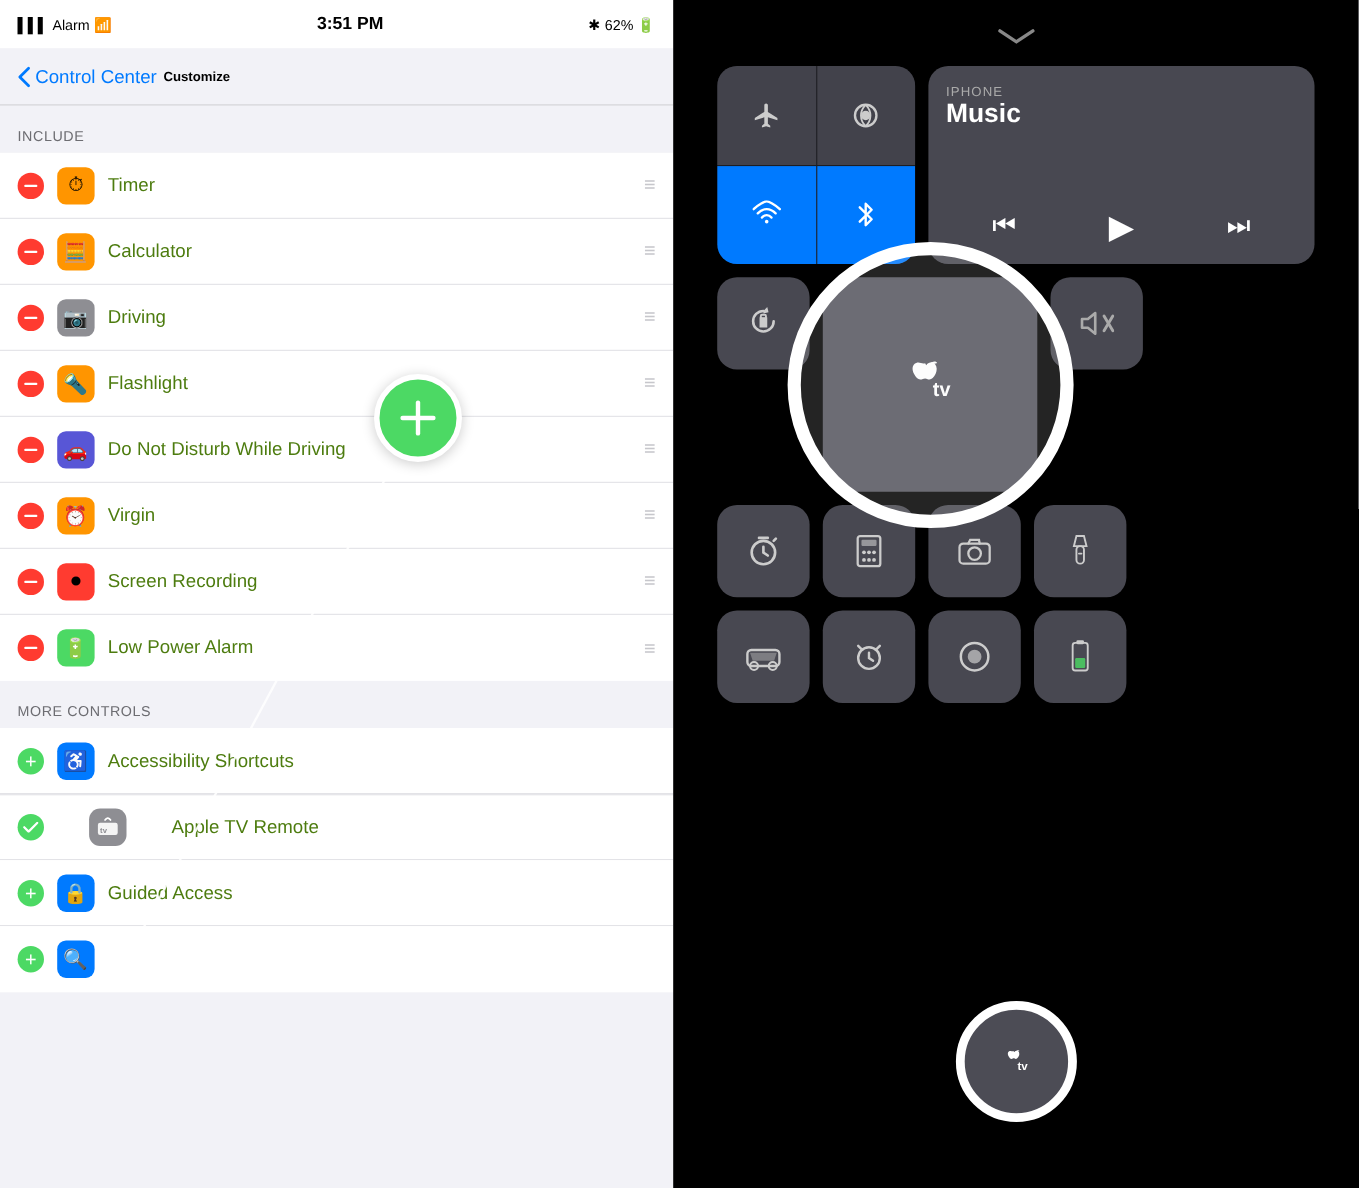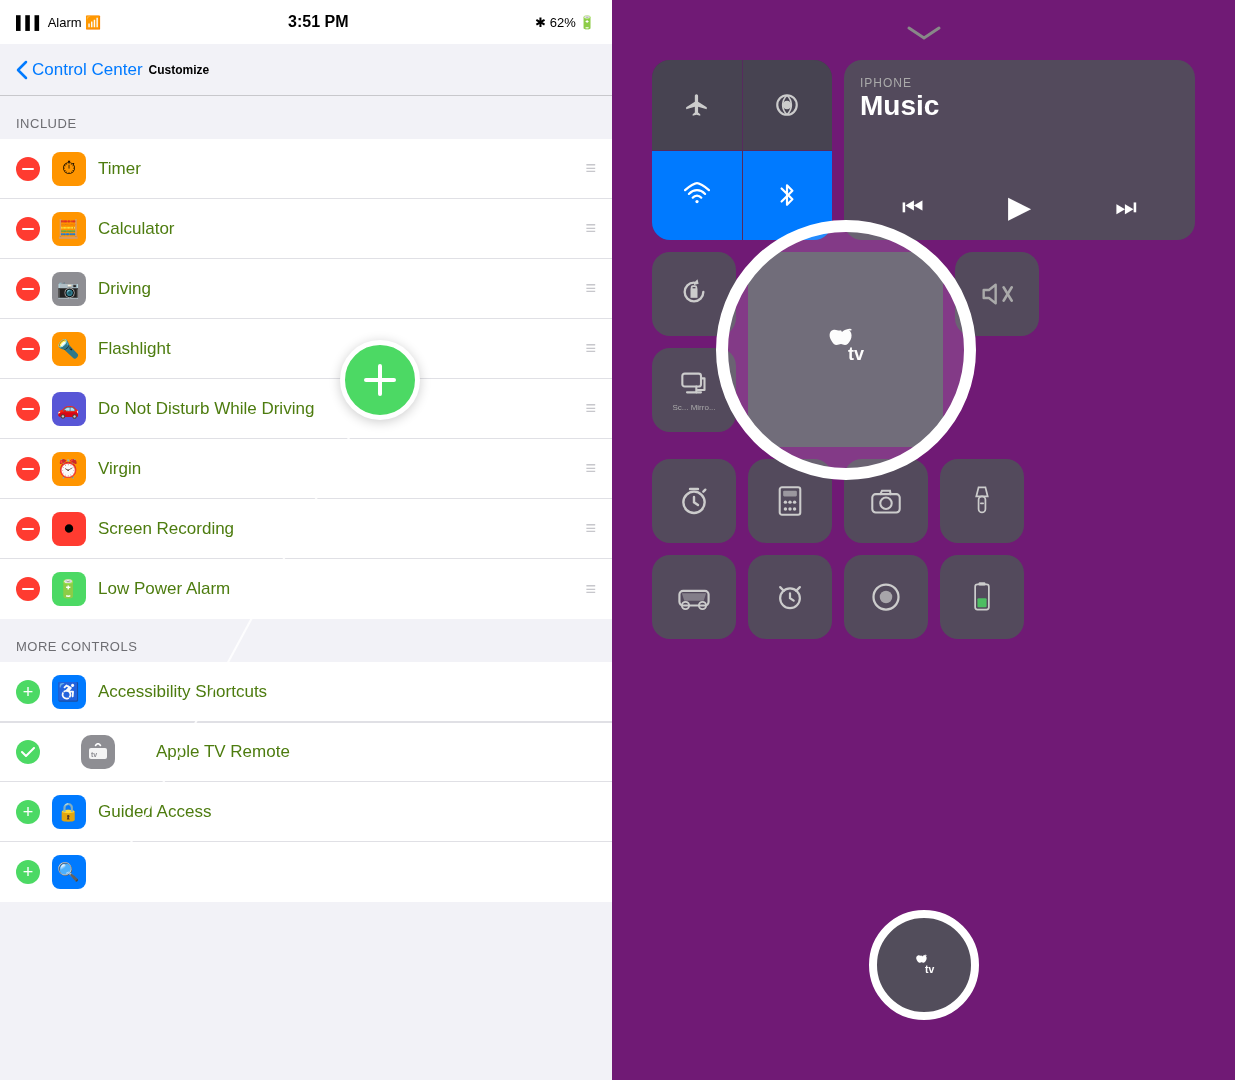--- a/index.html
+++ b/index.html
@@ -192,21 +192,21 @@
       width: 100%;
       height: 100%;
       pointer-events: none;
       z-index: 5;
     }
 
     
     .right-panel {
       width: 623px;
       height: 1080px;
-      background: #701a75;
+      background: #000000;
       position: relative;
       overflow: hidden;
     }
 
     .cc-grid {
       position: absolute;
       top: 60px;
       left: 40px;
       right: 40px;
     }
@@ -226,21 +226,21 @@
       flex-direction: column;
       padding: 16px;
     }
     .cc-music-label {
       font-size: 12px;
       color: #aaa;
       text-transform: uppercase;
       letter-spacing: 1px;
     }
     .cc-music-title {
-      font-size: 28px;
+      font-size: 24px;
       font-weight: 600;
       color: white;
       margin-bottom: 12px;
     }
     .cc-music-controls {
       display: flex;
       align-items: center;
       justify-content: space-around;
       margin-top: auto;
     }
@@ -616,29 +616,20 @@
         <div class="cc-small-btn">
           <svg width="28" height="28" viewBox="0 0 24 24" fill="#ccc">
             <path d="M20 12a8 8 0 1 1-8-8" stroke="#ccc" stroke-width="2" fill="none" stroke-linecap="round"></path>
             <path d="M12 4l3-3 1 4-4 1z" fill="#ccc"></path>
             <path d="M9 9h6v8H9z" fill="#ccc" rx="1"></path>
             <rect x="10" y="7" width="4" height="3" rx="1" fill="none" stroke="#ccc" stroke-width="1.5"></rect>
           </svg>
           <span class="cc-small-btn-label"></span>
         </div>
 
-        <div class="cc-small-btn">
-          <svg width="28" height="28" viewBox="0 0 24 24" fill="none">
-            <rect x="2" y="4" width="16" height="11" rx="2" stroke="#ccc" stroke-width="1.8" fill="none"></rect>
-            <path d="M6 20h12" stroke="#ccc" stroke-width="1.8" stroke-linecap="round"></path>
-            <path d="M14 15v5" stroke="#ccc" stroke-width="1.8" stroke-linecap="round"></path>
-            <path d="M18 8h3v10h-6" stroke="#ccc" stroke-width="1.8" stroke-linecap="round" stroke-linejoin="round"></path>
-          </svg>
-          <span class="screen-mirror-label">Sc... Mirro...</span>
-        </div>
       </div>
 
       <div style="position:relative; display:flex; align-items:center; justify-content:center; width:195px; height:195px;">
         <div class="cc-appletv-large">
           <div class="cc-appletv-inner">
 
             <svg width="80" height="55" viewBox="0 0 80 55">
 
               <path d="M40 8C40 8 44 5 46 8C44 9 42 8.5 40 8Z" fill="white"></path>
               <path d="M36 10C38.5 7 42 6.5 44 9C46 11.5 46 15 44.5 18C43 21 41 23 39 23C37 23 36.5 22 35 22C33.5 22 32.5 23 30.5 23C28.5 23 26.5 21 25 18C22.5 13.5 23.5 9 27 8C29.5 7 31.5 8.5 33.5 8.5C35.5 8.5 34.5 7 36 10Z" fill="white"></path>

